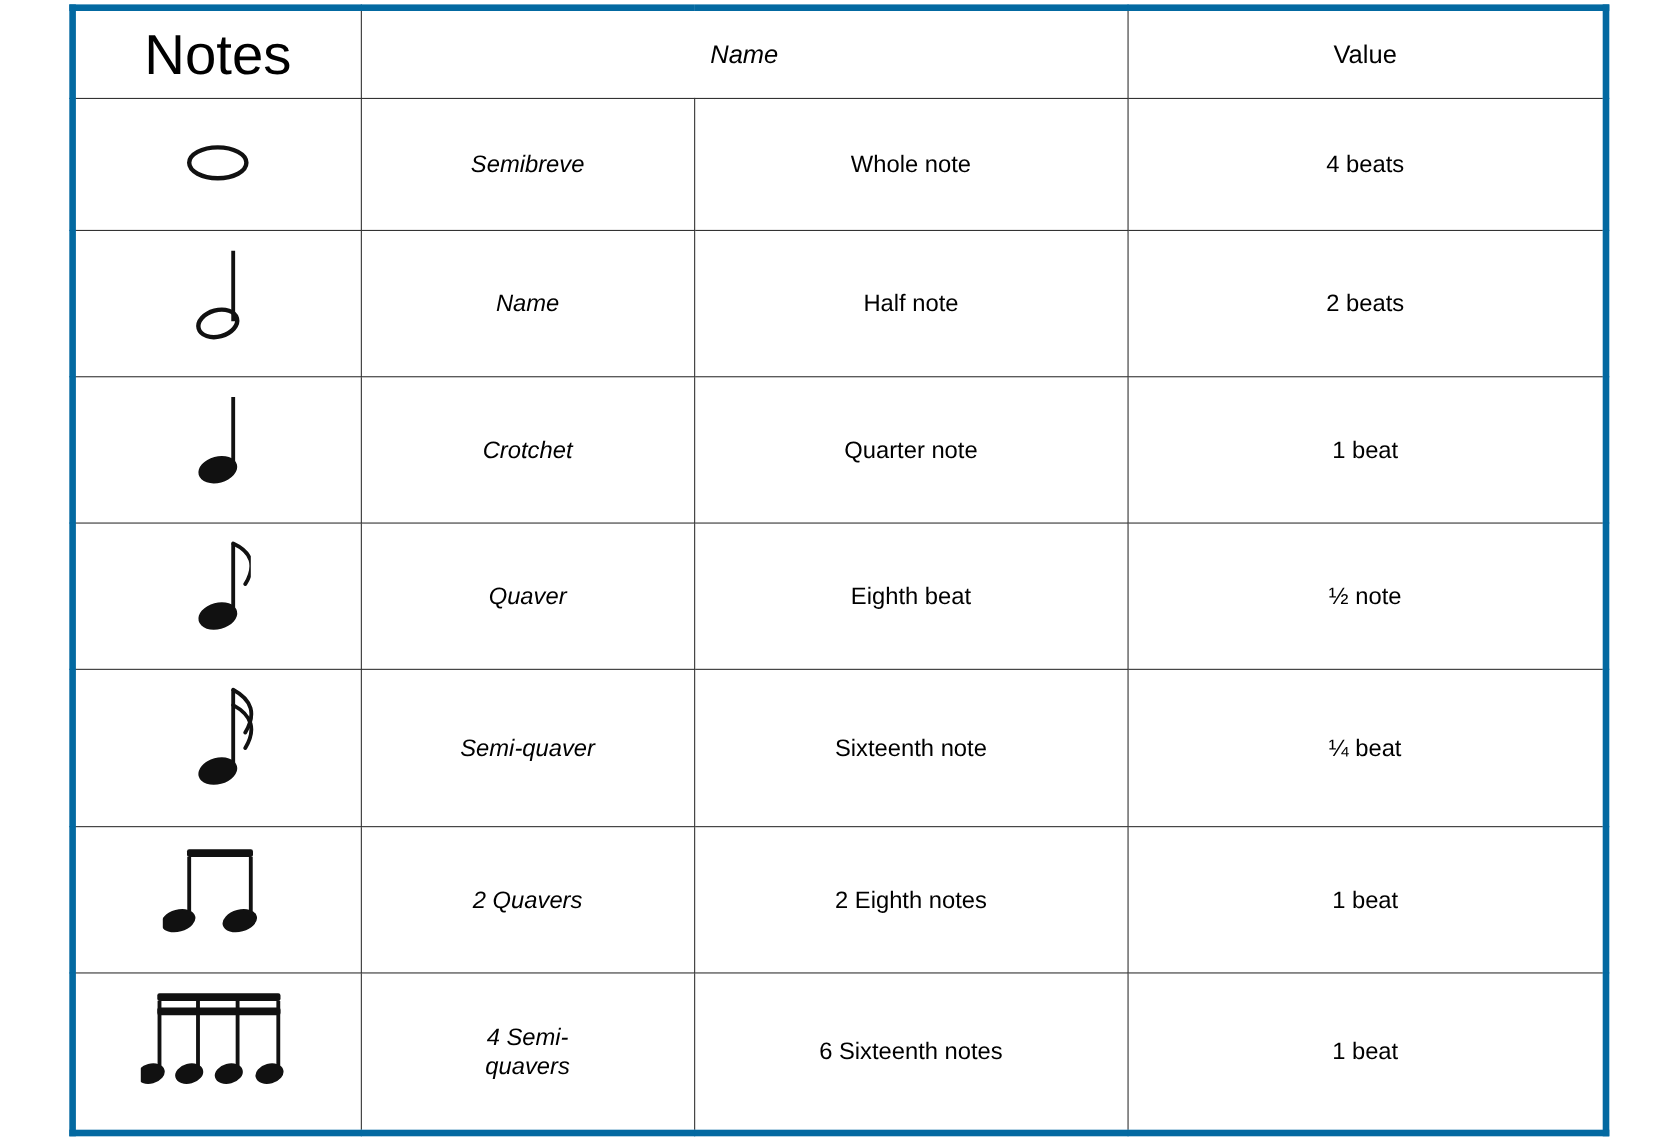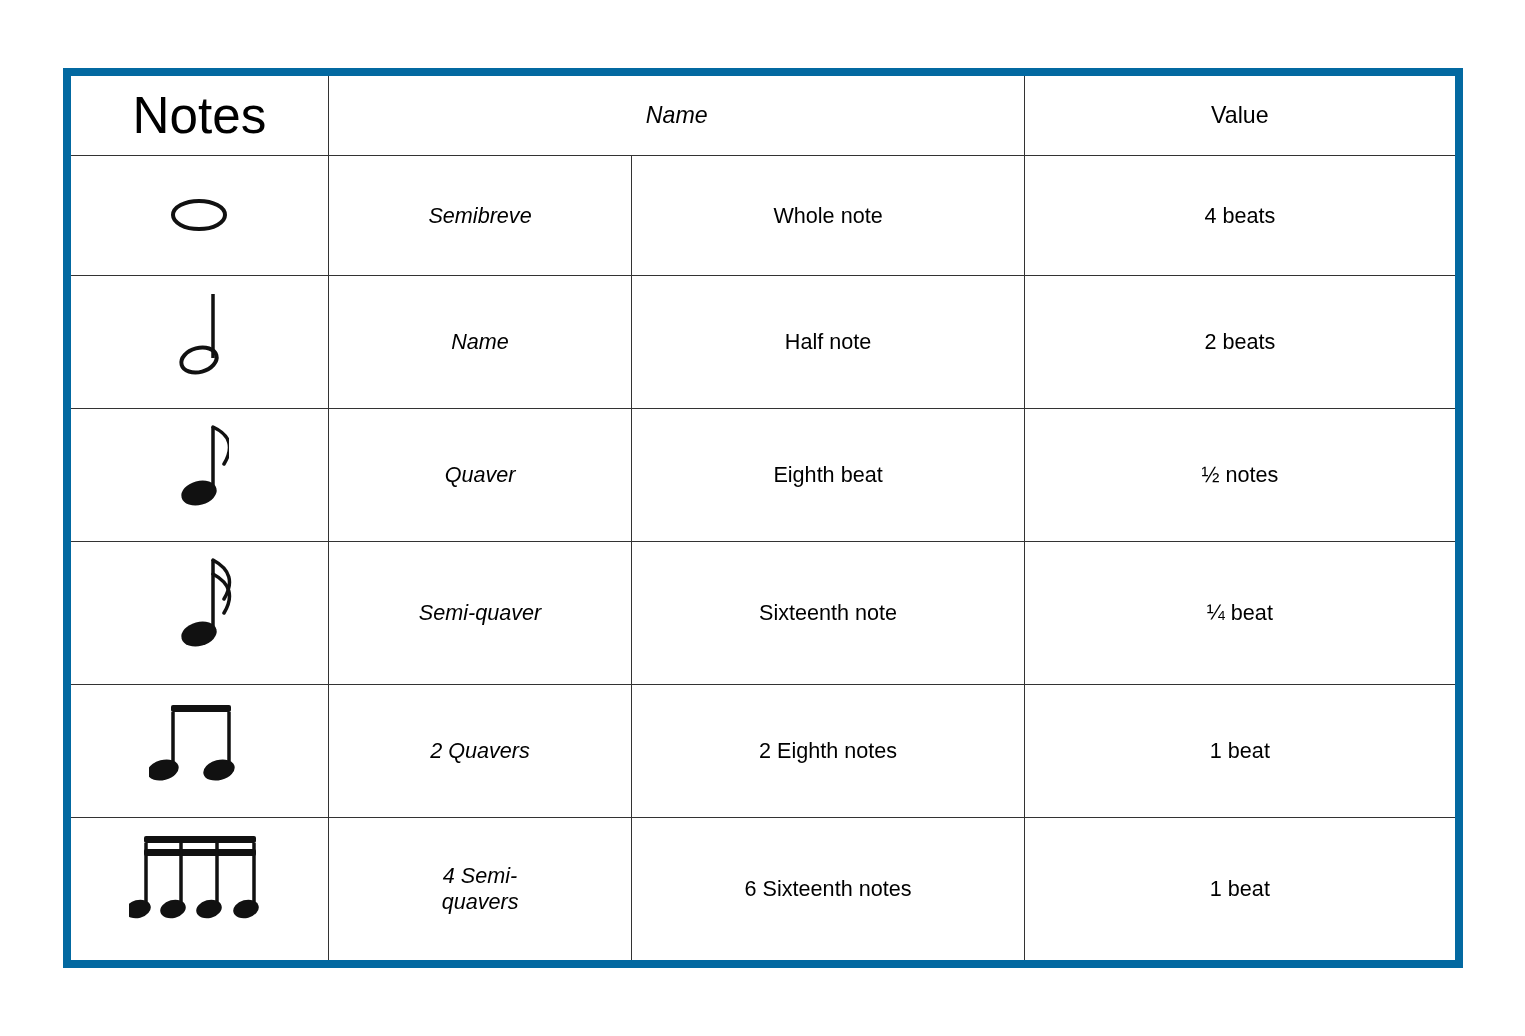--- a/index.html
+++ b/index.html
@@ -11,21 +11,21 @@
       min-height: 100vh;
       font-family: Arial, sans-serif;
     }
     .table-wrapper {
       width: 1400px;
       max-width: 98vw;
     }
     table {
       width: 100%;
       border-collapse: collapse;
-      border: 8px solid #0369a1;
+      border: 6px solid #0369a1;
     }
     th, td {
       border: 1.5px solid #333;
       text-align: center;
       vertical-align: middle;
       padding: 10px 8px;
       font-size: 1.35rem;
     }
     thead th {
       font-weight: normal;
@@ -88,35 +88,48 @@
             <line x1="44" y1="72" x2="44" y2="8" stroke="#111" stroke-width="3.5"></line>
 
             <ellipse cx="30" cy="74" rx="18" ry="12" transform="rotate(-15 30 74)" fill="none" stroke="#111" stroke-width="4"></ellipse>
           </svg>
         </td>
         <td class="name-british">Name</td>
         <td class="name-american">Half note</td>
         <td class="value-cell">2 beats</td>
       </tr>
 
+      <tr>
+        <td class="note-cell">
+          <svg width="60" height="100" viewBox="0 0 60 100">
+
+            <line x1="44" y1="72" x2="44" y2="8" stroke="#111" stroke-width="3.5"></line>
+
+            <ellipse cx="30" cy="74" rx="18" ry="12" transform="rotate(-15 30 74)" fill="#111"></ellipse>
+          </svg>
+        </td>
+        <td class="name-british">Crotchet</td>
+        <td class="name-american">Quarter note</td>
+        <td class="value-cell">1 beat</td>
+      </tr>
 
       <tr>
         <td class="note-cell">
           <svg width="60" height="100" viewBox="0 0 60 100">
 
             <line x1="44" y1="72" x2="44" y2="8" stroke="#111" stroke-width="3.5"></line>
 
             <ellipse cx="30" cy="74" rx="18" ry="12" transform="rotate(-15 30 74)" fill="#111"></ellipse>
 
             <path d="M44 8 Q70 20 55 45" fill="none" stroke="#111" stroke-width="3.5" stroke-linecap="round"></path>
           </svg>
         </td>
         <td class="name-british">Quaver</td>
         <td class="name-american">Eighth beat</td>
-        <td class="value-cell">½ notes</td>
+        <td class="value-cell">½ note</td>
       </tr>
 
       <tr>
         <td class="note-cell">
           <svg width="65" height="110" viewBox="0 0 65 110">
 
             <line x1="46" y1="80" x2="46" y2="8" stroke="#111" stroke-width="3.5"></line>
 
             <ellipse cx="32" cy="82" rx="18" ry="12" transform="rotate(-15 32 82)" fill="#111"></ellipse>
 

